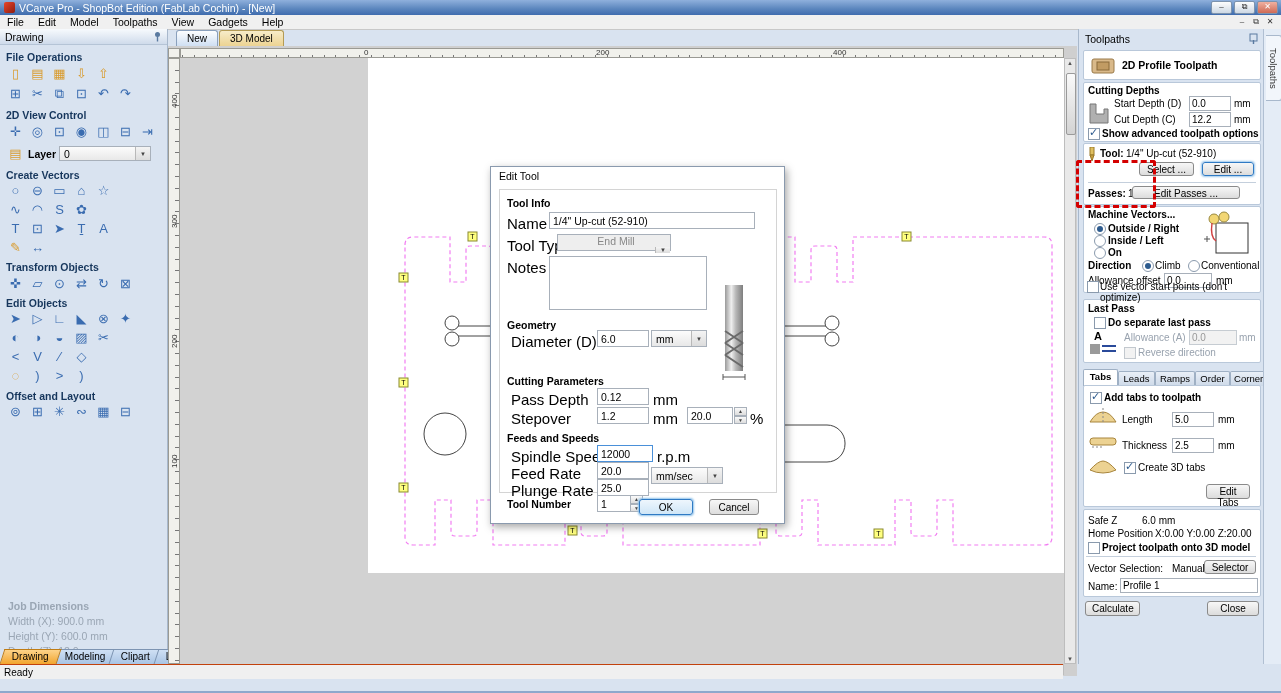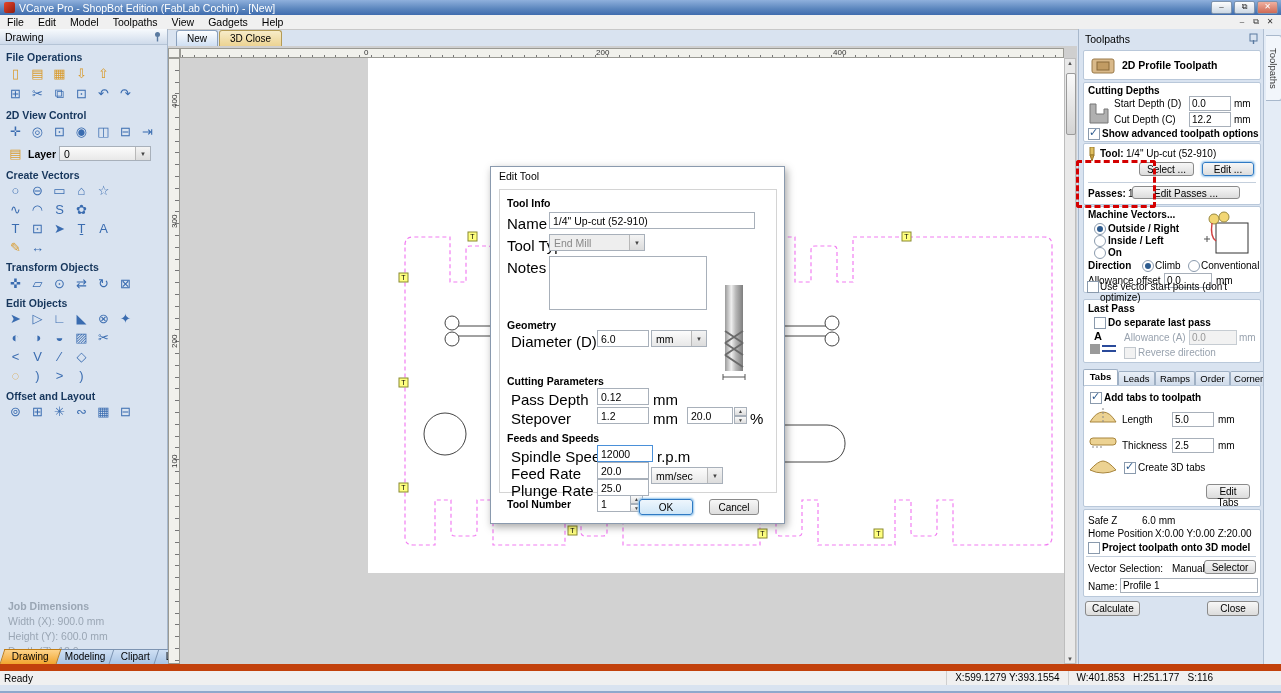--- a/index.html
+++ b/index.html
@@ -94,21 +94,21 @@
           border:1px solid #9fb0c4;border-bottom:none;border-radius:2px 2px 0 0;background:linear-gradient(#e9eff7,#cdd9e8);}
   .tabbtn.active{background:#fff;font-weight:bold;height:16px;}
   .hr{position:absolute;height:1px;background:#c4cfdc;}
   #red-annot{left:1076px;top:160px;width:74px;height:42px;border:3px dashed #d40000;border-radius:3px;z-index:50;}
   
   #side-strip{left:1263px;top:29px;width:18px;height:635px;background:#e4ecf6;border-left:1px solid #b0bfd2;box-sizing:border-box;}
   #side-tab{position:absolute;left:2px;top:6px;width:15px;height:64px;background:#f2f6fb;border:1px solid #a8b8cc;
             border-left:none;border-radius:0 3px 3px 0;writing-mode:vertical-rl;font-size:9.5px;
             display:flex;align-items:center;justify-content:center;color:#333;}
   
-  #statusbar{left:0;top:664px;width:1281px;height:14px;background:#f0f0f0;border-top:7px solid #c2410c;
+  #statusbar{left:0;top:664px;width:1063px;height:14px;background:#f0f0f0;border-top:1px solid #c2410c;
              display:flex;align-items:center;font-size:10px;}
   .st-seg{border-left:1px solid #cfcfcf;padding:0 8px;height:14px;line-height:14px;white-space:pre;}
   #frame-bottom{left:0;top:691px;width:1281px;height:2px;background:#8fa8cc;}
 </style>
 </head>
 <body>
 
 <div id="app">
 
   <div class="abs" id="titlebar">
@@ -130,21 +130,21 @@
     <div class="menu-item">Gadgets</div>
     <div class="menu-item">Help</div>
     <div style="margin-left:auto;display:flex;margin-right:4px;">
       <div class="mdi-ctrl">–</div>
       <div class="mdi-ctrl">⧉</div>
       <div class="mdi-ctrl">✕</div>
     </div>
   </div>
 
   <div class="abs doctab active" style="left:176px;top:30px;">New</div>
-  <div class="abs doctab tan" style="left:219px;top:30px;">3D Close</div>
+  <div class="abs doctab tan" style="left:219px;top:30px;">3D Model</div>
 
   <div class="abs" id="left-panel">
     <div class="abs" id="drawing-header">
       <span>Drawing</span>
       <svg width="9" height="11" style="margin-left:auto;margin-right:5px;">
           <circle cx="4.5" cy="3.5" r="2.5" fill="#5a7aa0"></circle>
           <rect x="3.8" y="5.5" width="1.4" height="5" fill="#5a7aa0"></rect>
         </svg>
     </div>
     <div class="seclbl" style="left:6px;top:22px;">File Operations</div>
@@ -354,21 +354,21 @@
     </div>
   </div>
 
   <div class="abs" id="dialog">
     <div class="title">Edit Tool</div>
     <div class="groupbox" style="left:8px;top:22px;width:276px;height:302px;"></div>
     <div class="dhead" style="left:16px;top:30px;">Tool Info</div>
     <div class="dlbl" style="left:16px;top:48px;">Name</div>
     <input class="din" style="left: 58px; top: 45px; width: 198px;" value="1/4&quot; Up-cut (52-910)">
     <div class="dlbl" style="left:16px;top:70px;">Tool Type</div>
-    <div class="dsel dis" style="left:58px;top:67px;width:96px;">
+    <div class="dsel dis" style="left:66px;top:67px;width:114px;flex-direction:column;">
       <span>End Mill</span>
         <div class="arrow">▼</div>
     </div>
     <div class="dlbl" style="left:16px;top:92px;">Notes</div>
     <textarea class="din" style="left: 58px; top: 89px; width: 150px; height: 52px; resize: none;"></textarea>
 
     <div class="dhead" style="left:16px;top:152px;">Geometry</div>
     <div class="dlbl" style="left:20px;top:166px;">Diameter (D)</div>
     <input class="din" style="left: 106px; top: 163px; width: 44px;" value="6.0">
     <div class="dsel" style="left:160px;top:163px;width:56px;">
@@ -567,20 +567,15 @@
   </div>
 
   <div class="abs" id="red-annot"></div>
 
   <div class="abs" id="side-strip">
     <div id="side-tab">Toolpaths</div>
   </div>
 
   <div class="abs" id="statusbar">
     <span style="padding-left:4px;">Ready</span>
-    <div style="margin-left:auto;display:flex;">
-      <div class="st-seg"><span>X:599.1279</span> <span>Y:393.1554</span></div>
-      <div class="st-seg"><span>W:401.853</span>&nbsp;&nbsp;&nbsp;<span>H:251.177</span>&nbsp;&nbsp;&nbsp;<span>S:116</span></div>
-      <div style="width:60px;"></div>
-    </div>
   </div>
   <div class="abs" id="frame-bottom"></div>
 </div>
 
 </body></html>

